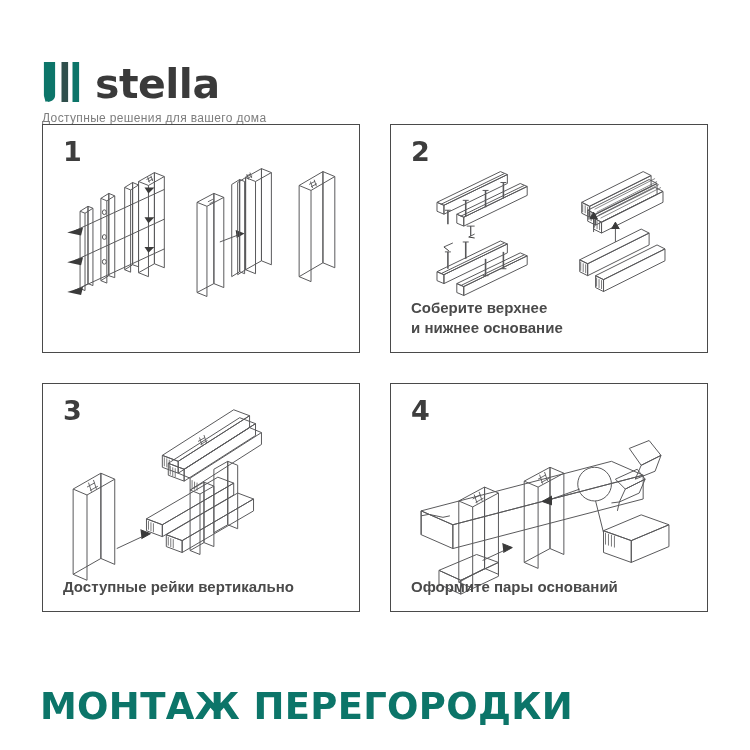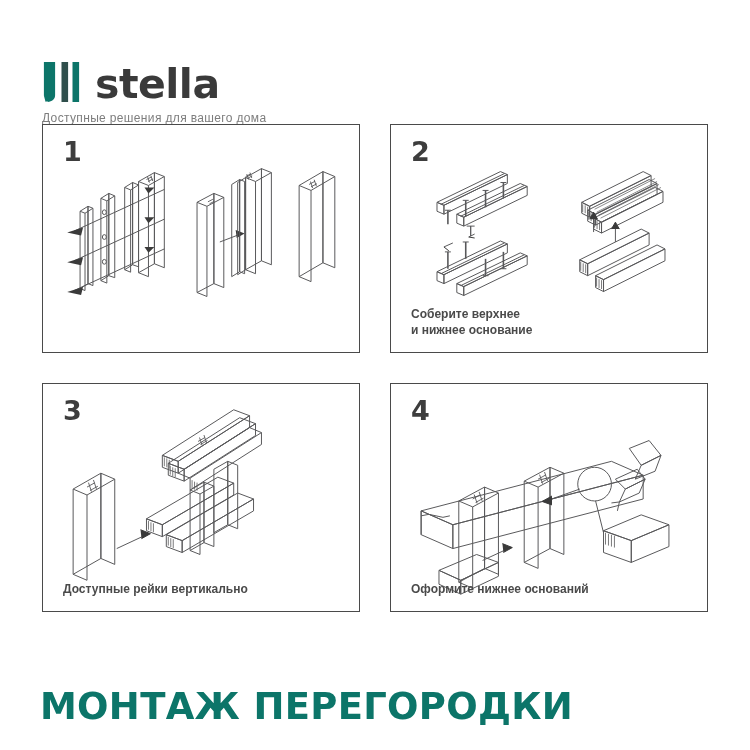--- a/index.html
+++ b/index.html
@@ -82,21 +82,21 @@
     font-size: 27px;
     font-weight: bold;
     color: #3d3d3d;
     line-height: 1;
   }
   .panel-caption {
     position: absolute;
     left: 20px;
     bottom: 14px;
     font-family: "Liberation Sans", sans-serif;
-    font-size: 12px;
+    font-size: 15px;
     font-weight: bold;
     color: #4a4a4a;
     line-height: 1.35;
     white-space: pre-line;
   }
   .panel-art {
     position: absolute;
     left: 0;
     top: 0;
     width: 100%;
@@ -472,18 +472,18 @@
         </g>
 
         <path d="M48 188 L86 172 L108 180 L70 198 Z"></path>
         <path d="M48 188 L70 198 L70 212 L48 202 Z"></path>
         <path d="M70 198 L108 180 L108 194 L70 212 Z"></path>
 
         <path d="M92 178 L118 166" stroke-width="1"></path>
         <path d="M112 161 L122 165 L113 170" fill="#3a3a3a" stroke="#3a3a3a"></path>
       </g>
     </svg>
-    <div class="panel-caption">Оформите нижнее оснований</div>
+    <div class="panel-caption">Оформите пары оснований</div>
   </div>
 
 </div>
 
 <div id="page-title">МОНТАЖ ПЕРЕГОРОДКИ</div>
 
 </body></html>

